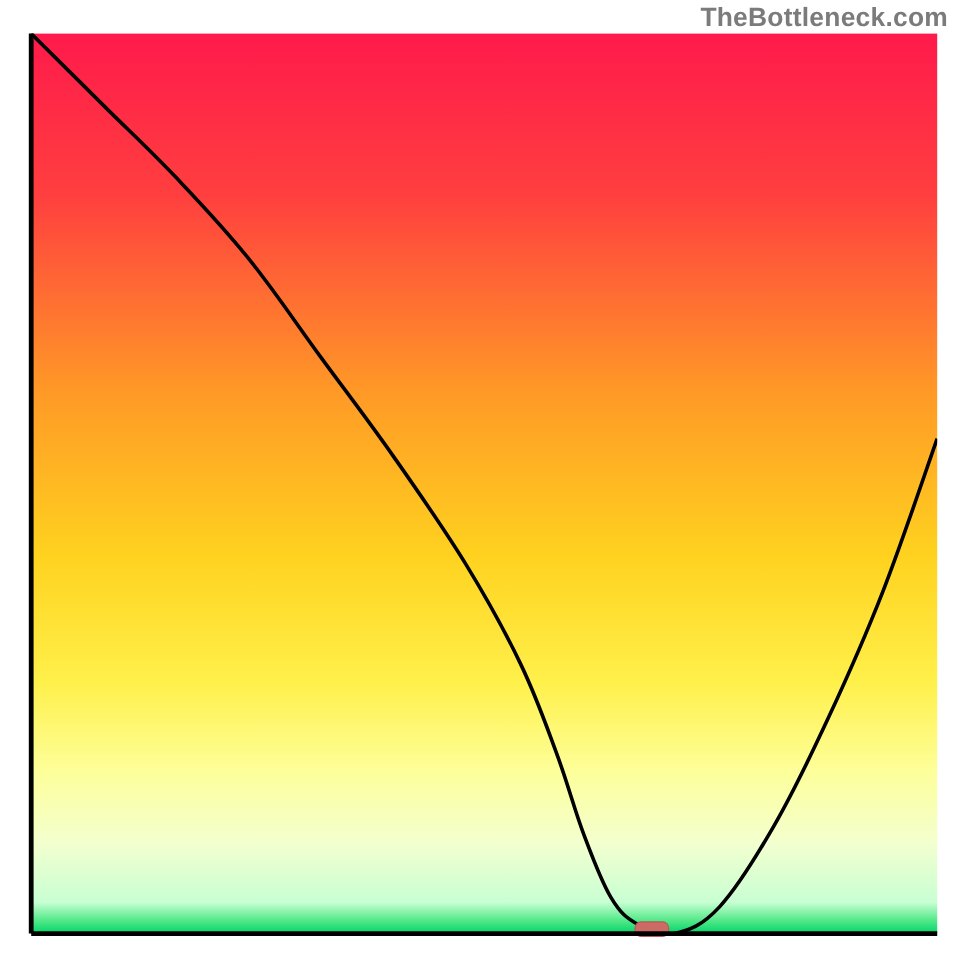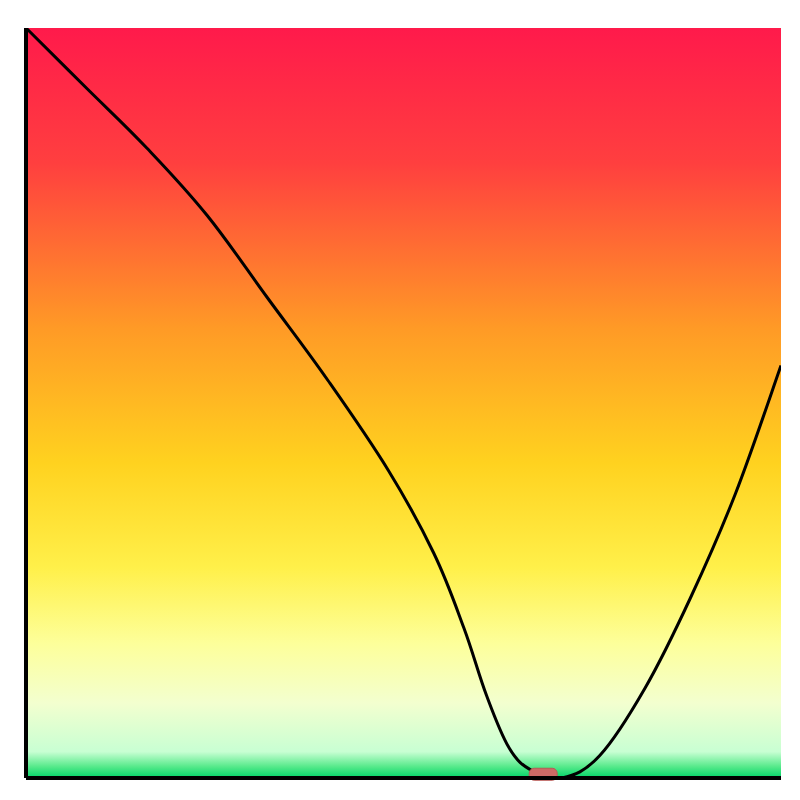--- a/index.html
+++ b/index.html
@@ -57,13 +57,14 @@
   <rect id="plot-bg" fill="url(#bg-grad)" x="26" y="28" width="755" height="750"></rect>
 
   <path id="curve" fill="none" clip-path="url(#plot-clip)" d="M 26 28 C 36.872 38.8, 64.656 66.39999999999996, 86.4 87.99999999999997 C 108.144 109.59999999999998, 125.05600000000001 125.05000000000003, 146.8 148.00000000000003 C 168.544 170.95000000000005, 185.456 188.5, 207.2 215.5 C 228.944 242.5, 245.85600000000002 268.3, 267.6 298 C 289.34400000000005 327.7, 306.25600000000003 349.45, 328 380.5 C 349.74399999999997 411.55, 369.37399999999997 439.45000000000005, 388.4 470.50000000000006 C 407.426 501.55000000000007, 420.11000000000007 524.65, 433.70000000000005 553 C 447.29 581.35, 454.387 602.35, 463.9 628 C 473.41299999999995 653.65, 478.396 673.9, 486.55 695.5 C 494.704 717.1, 501.046 734.5, 509.2 748 C 517.354 761.5, 522.337 765.1, 531.85 770.5 C 541.363 775.9, 549.819 780.7, 562.05 778 C 574.281 775.3, 584.851 771.7, 599.8 755.5 C 614.7489999999999 739.3, 628.7919999999999 716.35, 645.0999999999999 688 C 661.4079999999999 659.65, 674.092 633.1, 690.4 598 C 706.708 562.9, 719.3919999999999 534.85, 735.6999999999999 493 C 752.0079999999999 451.15, 772.846 388.44999999999993, 781 365.49999999999994" stroke="#000000" stroke-width="3"></path>
 
   <rect id="marker" rx="5" ry="5" x="529.1750000000001" y="768.25" width="28" height="12" fill="#cc6a66" stroke="#b85a56" stroke-width="1"></rect>
 
   <line id="axis-y" x1="26" y1="28" x2="26" y2="778" stroke="#000000" stroke-width="4"></line>
   <line id="axis-x" x1="26" y1="778" x2="781" y2="778" stroke="#000000" stroke-width="4"></line>
 </svg>
 
+<div class="watermark">TheBottleneck.com</div>
 </div>
 
 </body></html>

